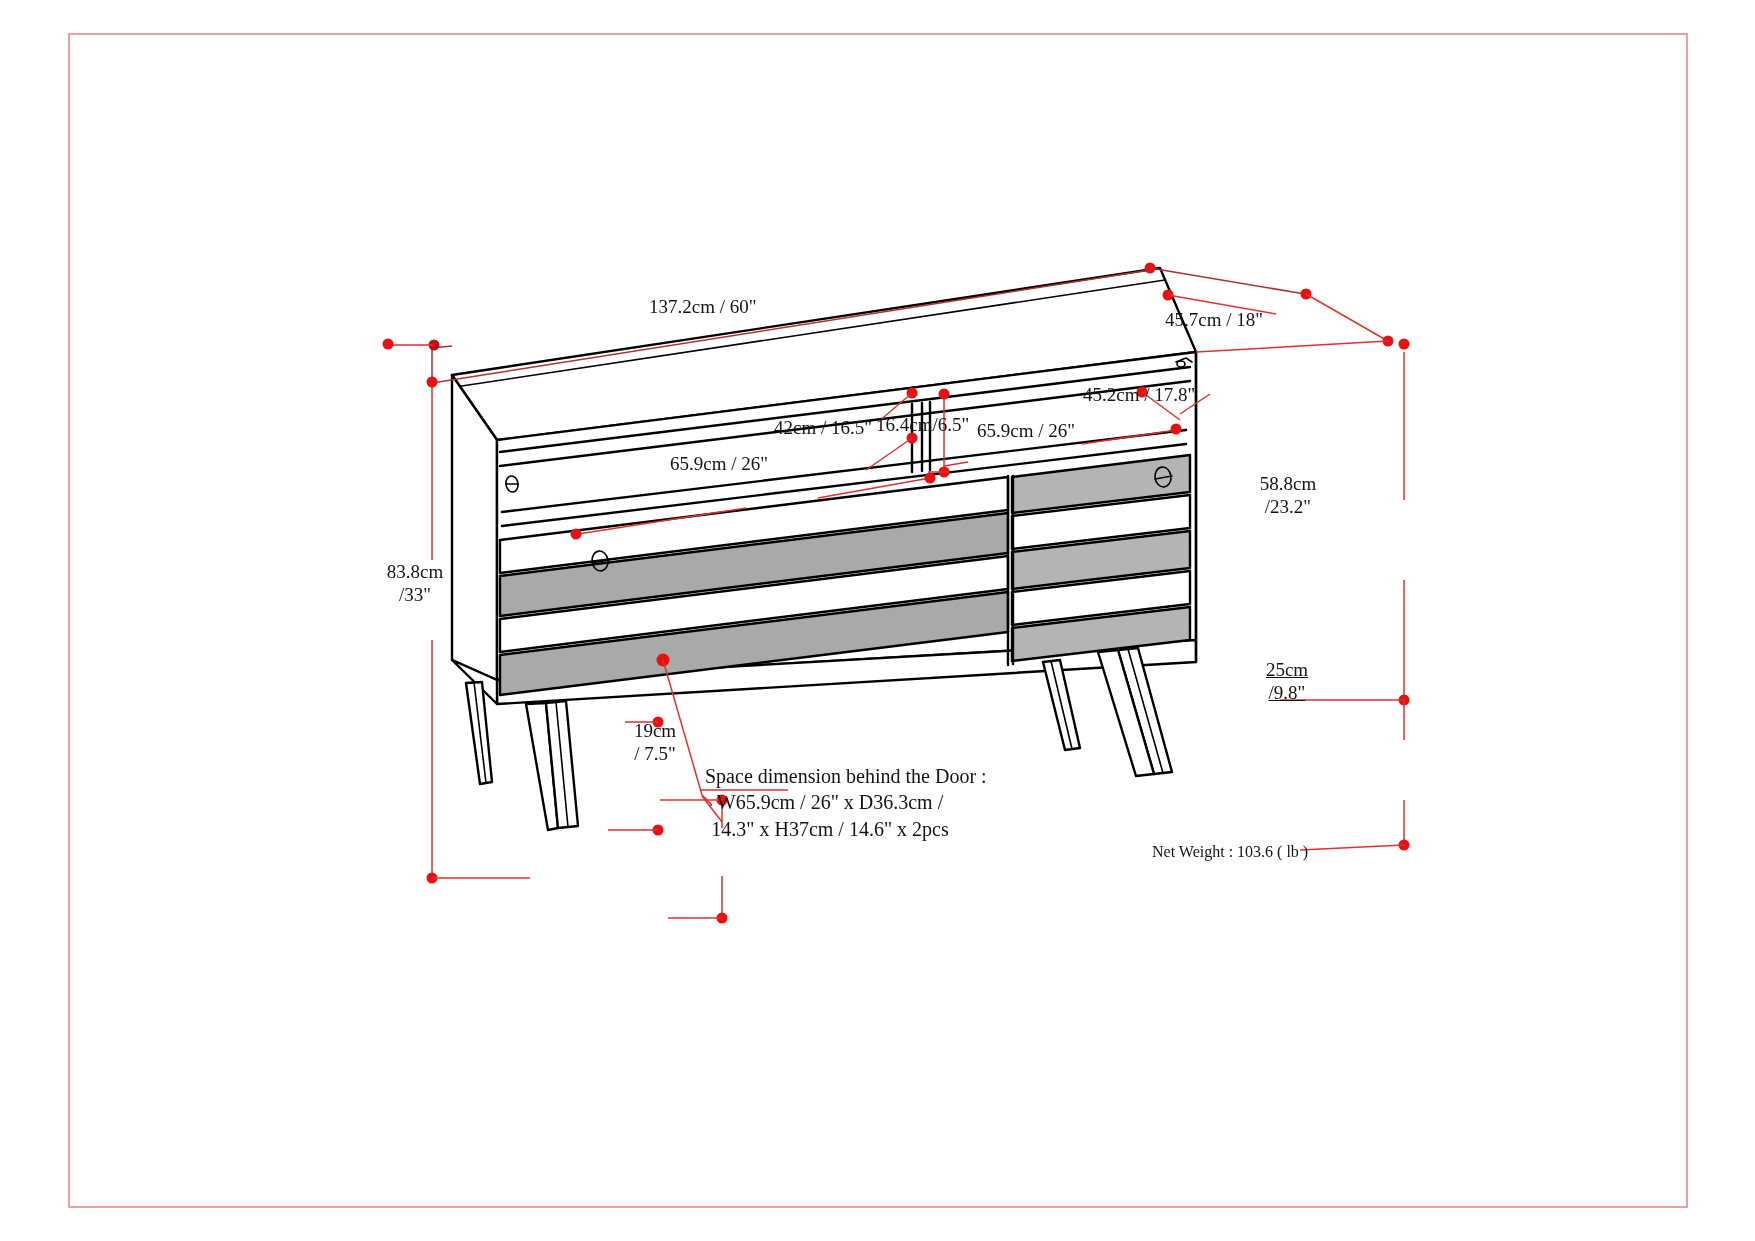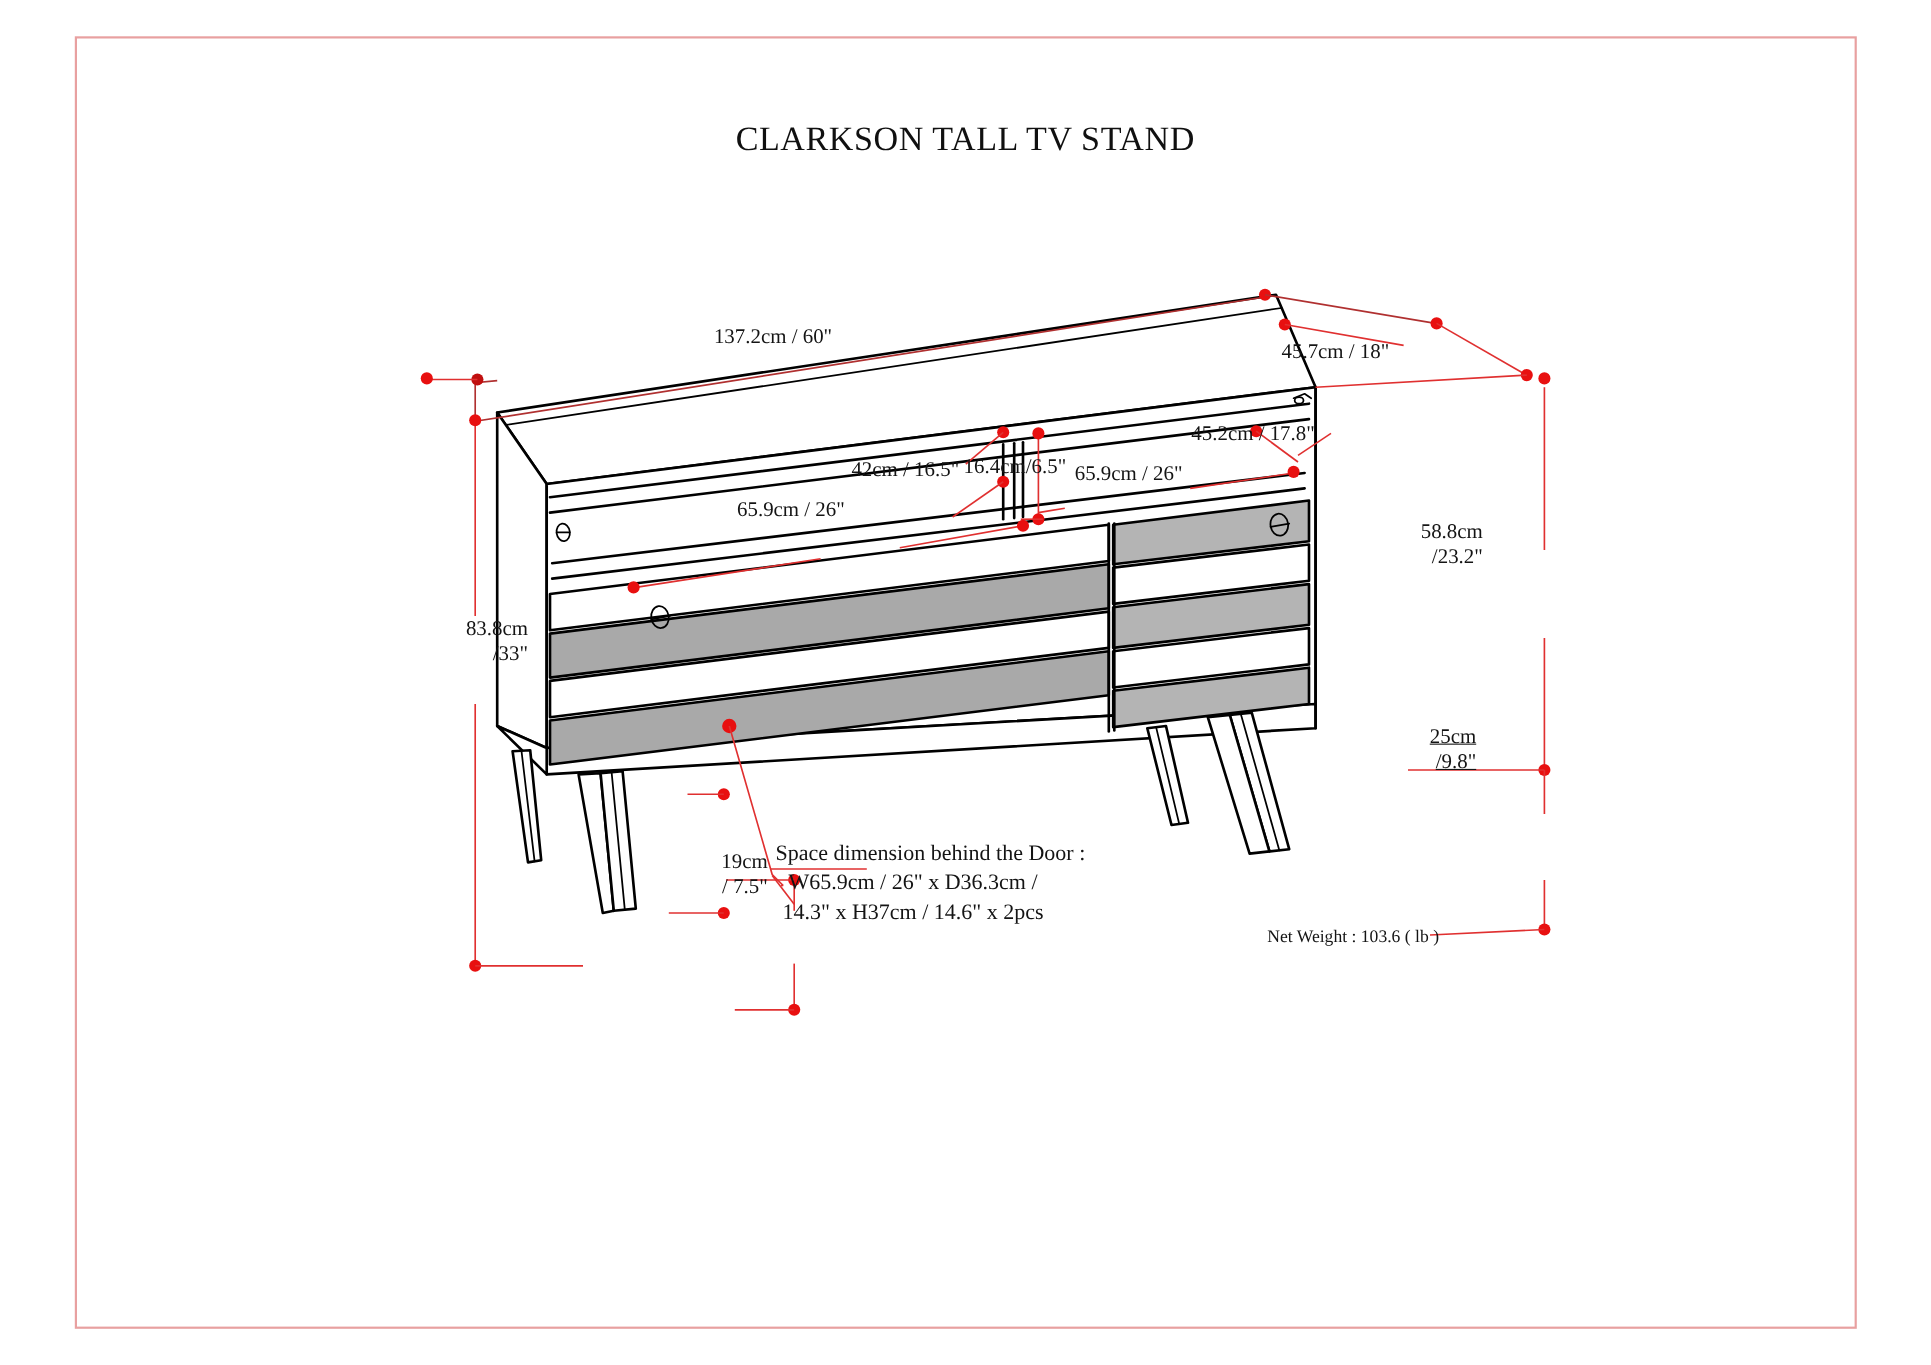--- a/index.html
+++ b/index.html
@@ -47,21 +47,21 @@
     font-family: "Liberation Serif", "DejaVu Serif", serif;
   }
   .dim-label {
     position: absolute;
     font-size: 19px;
     color: #141414;
     white-space: nowrap;
     font-family: "Liberation Serif", "DejaVu Serif", serif;
     line-height: 1.22;
   }
-  .dim-label.center { text-align: right; }
+  .dim-label.center { text-align: center; }
   .note-block {
     position: absolute;
     font-size: 20px;
     color: #141414;
     line-height: 1.32;
     text-align: center;
     white-space: nowrap;
     font-family: "Liberation Serif", "DejaVu Serif", serif;
   }
   .note-block .l1 { text-align: left; }
@@ -73,21 +73,20 @@
     font-family: "Liberation Serif", "DejaVu Serif", serif;
   }
 </style>
 </head>
 <body>
 
 <div id="stage">
 
   <div class="border-frame"></div>
 
-  <div class="title">CLARKSON TALL TV STAND</div>
 
   <svg class="drawing" viewBox="0 0 1755 1241">
     <defs>
       <style>
         .ol { fill:none; stroke:#000; stroke-width:2.4; stroke-linejoin:round; stroke-linecap:round; }
         .ol-thin { fill:none; stroke:#000; stroke-width:1.6; stroke-linejoin:round; stroke-linecap:round; }
         .wfill { fill:#ffffff; stroke:#000; stroke-width:2.4; stroke-linejoin:round; }
         .gfill { fill:#a9a9a9; stroke:#000; stroke-width:2.4; stroke-linejoin:round; }
         .gfill2 { fill:#b4b4b4; stroke:#000; stroke-width:2.4; stroke-linejoin:round; }
         .dim { fill:none; stroke:#e03030; stroke-width:1.5; }
@@ -260,21 +259,21 @@
   <div class="dim-label center" style="left:1228px; top:472px; width:120px;">
     <div>58.8cm</div>
     <div>/23.2"</div>
   </div>
 
   <div class="dim-label center" style="left:1232px; top:658px; width:110px;text-decoration:underline;">
     <div>25cm</div>
     <div>/9.8"</div>
   </div>
 
-  <div class="dim-label center" style="left:612px; top:772px; width:86px;">
+  <div class="dim-label center" style="left:612px; top:719px; width:86px;">
     <div>19cm</div>
     <div>/ 7.5"</div>
   </div>
 
   <div class="note-block" style="left:705px; top:740px; width:250px;margin-top:23px;">
     <div class="l1">Space dimension behind the Door :</div>
     <div>W65.9cm / 26" x D36.3cm /</div>
     <div>14.3" x H37cm / 14.6" x 2pcs</div>
   </div>
 

